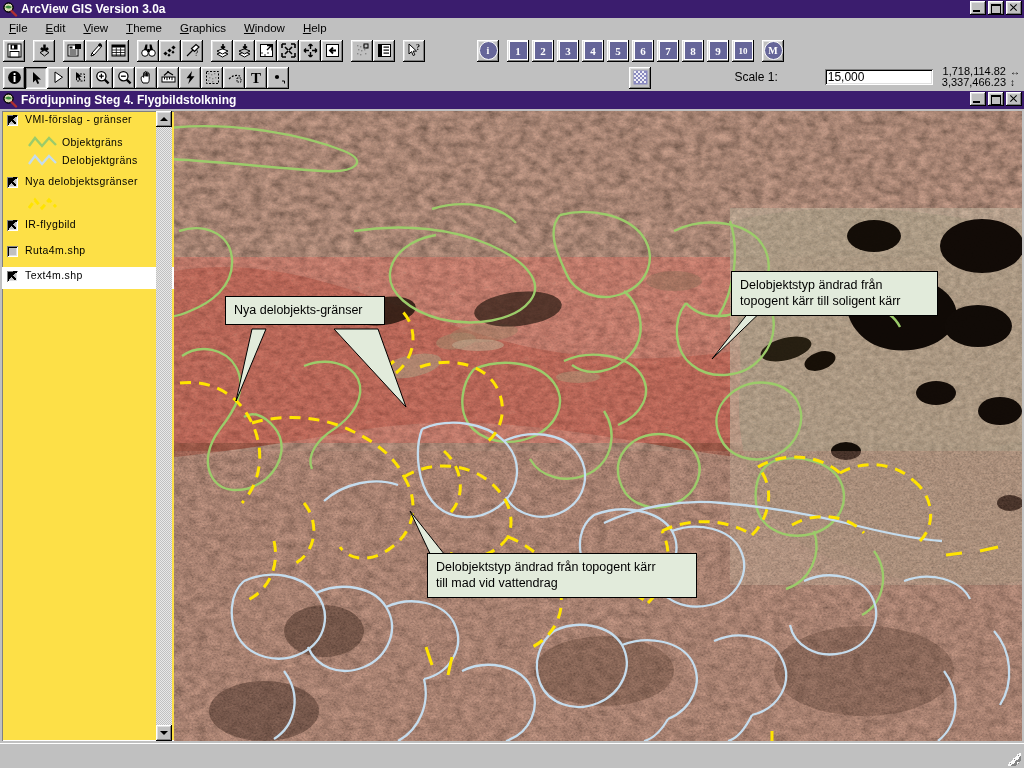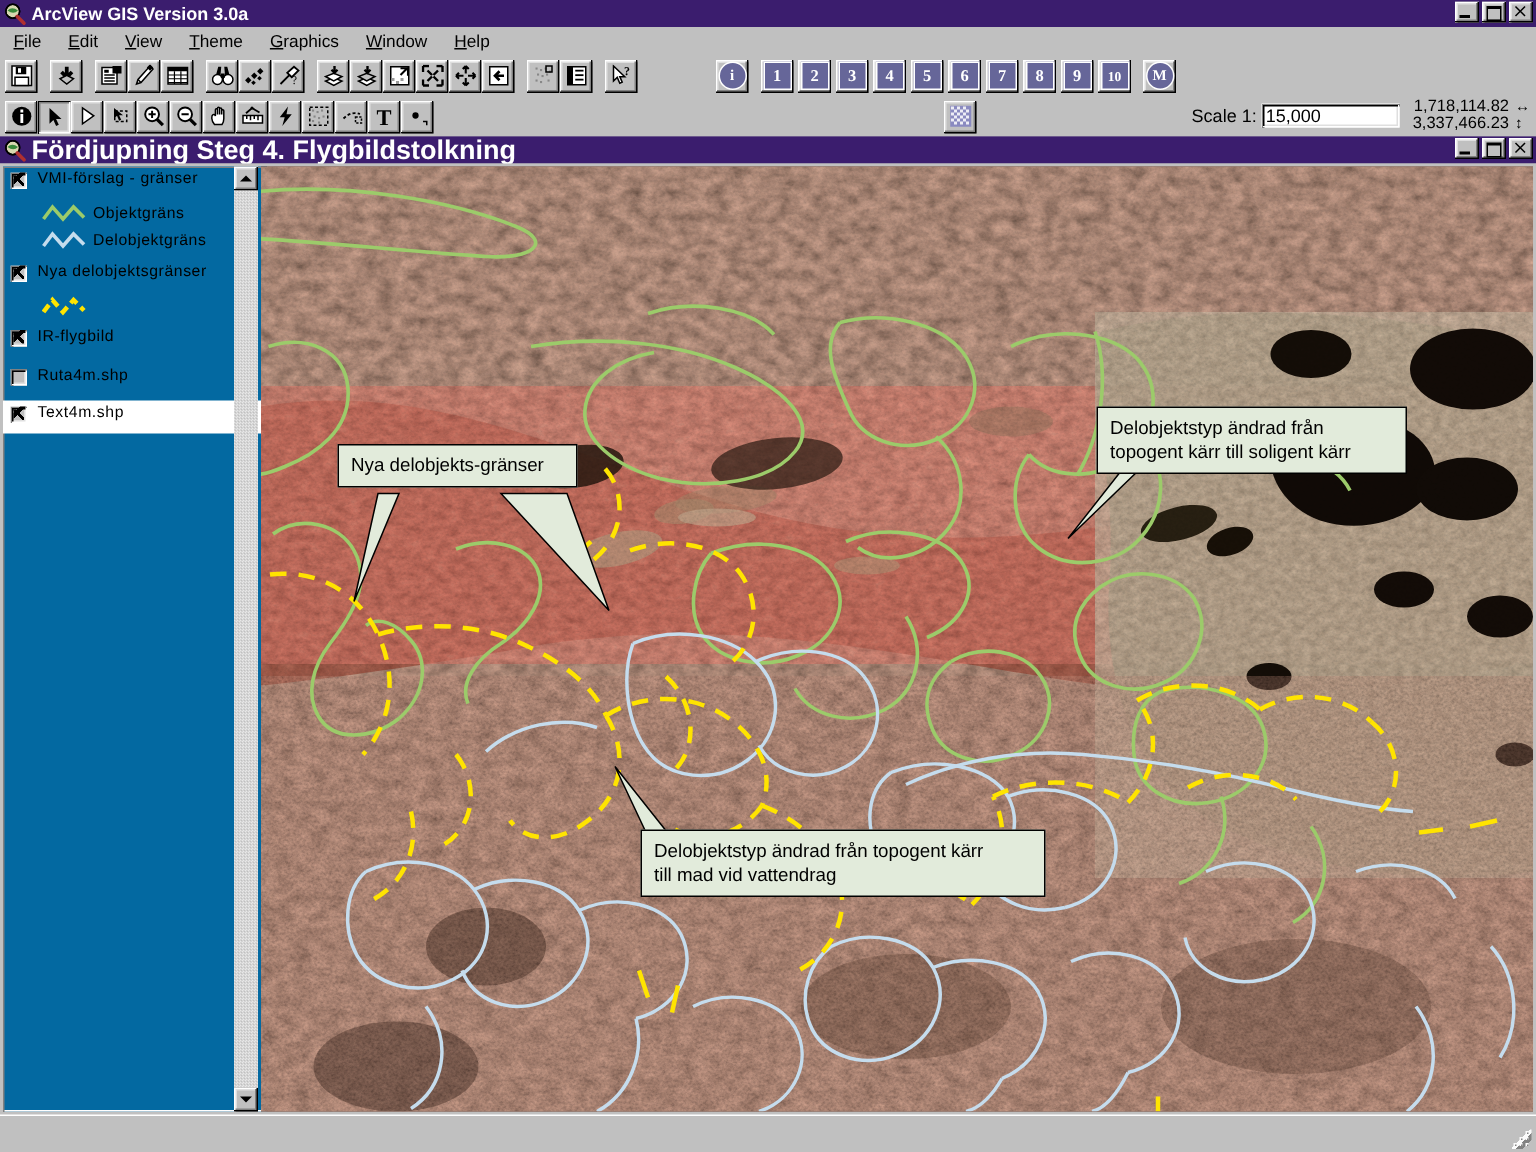--- a/index.html
+++ b/index.html
@@ -49,34 +49,34 @@
         display:flex;align-items:center;justify-content:center;flex:none;cursor:default;}
   .numbtn span{display:flex;align-items:center;justify-content:center;width:17px;height:17px;
         background:#666699;color:#fff;font-weight:bold;font-size:11px;font-family:"Liberation Serif",serif;
         border:1px solid #fff;}
   .numbtn.small span{font-size:9px;}
   .circbtn span{border-radius:50%;font-family:"Liberation Serif",serif;font-size:10px;}
 
   
   .scale-wrap{position:absolute;right:4px;top:66px;display:flex;align-items:center;height:22px;}
   .scale-lbl{font-size:12px;margin-right:3px;white-space:nowrap;}
-  .scale-box{width:92px;height:16px;background:#fff;
+  .scale-box{width:108px;height:16px;background:#fff;
      box-shadow:inset 1px 1px 0 #808080,inset -1px -1px 0 #fff,inset 2px 2px 0 #000,inset -2px -2px 0 #dfdfdf;
-     font-size:12px;padding:1px 0 0 3px;box-sizing:border-box;cursor:text;}
+     font-size:12px;padding:1px 0 0 3px;box-sizing:border-box;cursor:text;margin-left:44px;}
   .coords{margin-left:9px;font-size:11px;line-height:11px;text-align:right;}
   .coord-arrows{margin-left:4px;font-size:10px;line-height:11px;}
 
   
   .docwin{position:absolute;left:0;top:91px;width:1024px;height:652px;background:#c0c0c0;}
   .doc-title{position:absolute;left:0;top:0;width:1024px;height:18px;background:#3b1d6e;display:flex;align-items:center;}
-  .doc-title .title-text{font-size:18px;}
+  .doc-title .title-text{font-size:12px;}
   .doc-body{position:absolute;left:0;top:18px;width:1024px;height:634px;background:#c0c0c0;}
 
   
-  .toc{position:absolute;left:2px;top:2px;width:176px;height:630px;background:#0369a1;
+  .toc{position:absolute;left:2px;top:2px;width:176px;height:630px;background:#fde047;
        box-shadow:inset 1px 1px 0 #808080, inset -1px -1px 0 #fff;}
   .toc-row{display:flex;align-items:flex-start;padding:2px 0 0 4px;height:22px;box-sizing:border-box;}
   .toc-row.sel{background:#fff;}
   .chk{width:11px;height:11px;background:#c0c0c0;margin:2px 7px 0 1px;flex:none;position:relative;
        box-shadow:inset 1px 1px 0 #808080,inset -1px -1px 0 #fff,inset 2px 2px 0 #000,inset -2px -2px 0 #dfdfdf;}
   .chk.on::after{content:"";position:absolute;left:1px;top:0px;width:9px;height:9px;
        background:
         linear-gradient(45deg,transparent 42%,#000 42%,#000 62%,transparent 62%) no-repeat 1px 2px/7px 7px,
         linear-gradient(-45deg,transparent 48%,#000 48%,#000 70%,transparent 70%) no-repeat 1px -1px/9px 9px;}
   .toc-lbl{font-size:10.5px;line-height:13px;letter-spacing:.4px;white-space:nowrap;}

